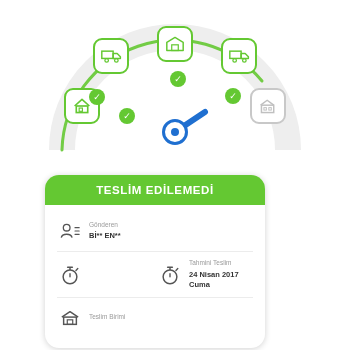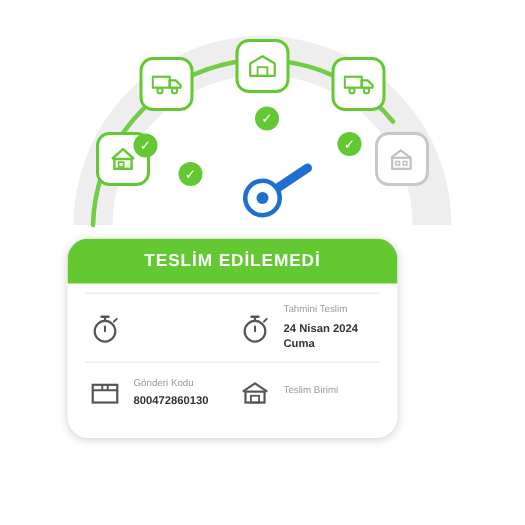--- a/index.html
+++ b/index.html
@@ -47,21 +47,21 @@
   }
   .hub:after{
     content:"";position:absolute;left:50%;top:50%;
     width:8px;height:8px;border-radius:50%;
     background:#1f6fd0;transform:translate(-50%,-50%);
   }
 
   
   .card{
     position:absolute;
-    left:45px;top:159px;
+    left:45px;top:175px;
     width:220px;
     border-radius:14px;
     background:#ffffff;
     box-shadow:0 1px 6px rgba(0,0,0,.18);
     overflow:hidden;
   }
   .card-header{
     background:#64c832;
     color:#ffffff;
     text-align:center;
@@ -186,20 +186,33 @@
       </div>
 
     <div class="hub"></div>
   </div>
 
   <div class="card">
     <div class="card-header">TESLİM EDİLEMEDİ</div>
     <div class="card-body">
 
       <div class="row">
+        <div class="cell">
+          <span class="ico">
+            <svg width="22" height="20" viewBox="0 0 26 24">
+                <circle cx="9" cy="8" r="4" fill="none" stroke="#555" stroke-width="1.6"></circle>
+                <path d="M2.5 20 C3.5 14.5 14.5 14.5 15.5 20" fill="none" stroke="#555" stroke-width="1.6"></path>
+                <path d="M19 8 H24 M19 12 H24 M19 16 H24" stroke="#555" stroke-width="1.4" stroke-linecap="round"></path>
+              </svg>
+          </span>
+          <span class="txt">
+            <span class="lbl" style="display:block">Gönderen</span>
+            <span class="val" style="display:block">Bİ** EN**</span>
+          </span>
+        </div>
       </div>
 
       <div class="divider"></div>
 
       <div class="row">
         <div class="cell">
           <span class="ico">
             <svg width="22" height="22" viewBox="0 0 24 24">
                 <circle cx="12" cy="14" r="7.5" fill="none" stroke="#555" stroke-width="1.6"></circle>
                 <path d="M9.5 3.5 H14.5" stroke="#555" stroke-width="1.8" stroke-linecap="round"></path>
@@ -214,42 +227,29 @@
             <svg width="22" height="22" viewBox="0 0 24 24">
                 <circle cx="12" cy="14" r="7.5" fill="none" stroke="#555" stroke-width="1.6"></circle>
                 <path d="M9.5 3.5 H14.5" stroke="#555" stroke-width="1.8" stroke-linecap="round"></path>
                 <path d="M12 3.5 V6.5" stroke="#555" stroke-width="1.6"></path>
                 <path d="M18.5 7 L20.5 5" stroke="#555" stroke-width="1.5" stroke-linecap="round"></path>
                 <path d="M12 14 V10.5" stroke="#555" stroke-width="1.5" stroke-linecap="round"></path>
               </svg>
           </span>
           <span class="txt">
             <span class="lbl" style="display:block">Tahmini Teslim</span>
-            <span class="val" style="display:block">24 Nisan 2024
+            <span class="val" style="display:block">24 Nisan 2017
 Cuma</span>
           </span>
         </div>
       </div>
 
       <div class="divider"></div>
 
       <div class="row">
-        <div class="cell">
-          <span class="ico">
-            <svg width="22" height="20" viewBox="0 0 24 22">
-                <rect x="3" y="5" width="18" height="13" fill="none" stroke="#555" stroke-width="1.6"></rect>
-                <path d="M3 9 H21" stroke="#555" stroke-width="1.4"></path>
-                <path d="M10 5 V9 M14 5 V9" stroke="#555" stroke-width="1.4"></path>
-              </svg>
-          </span>
-          <span class="txt">
-            <span class="lbl" style="display:block">Gönderi Kodu</span>
-            <span class="val" style="display:block">800472860130</span>
-          </span>
-        </div>
         <div class="cell">
           <span class="ico">
             <svg width="22" height="20" viewBox="0 0 24 22">
                 <path d="M3 10 L12 4 L21 10" fill="none" stroke="#555" stroke-width="1.6" stroke-linejoin="round"></path>
                 <rect x="5" y="10" width="14" height="8" fill="none" stroke="#555" stroke-width="1.6"></rect>
                 <rect x="9" y="13" width="6" height="5" fill="none" stroke="#555" stroke-width="1.3"></rect>
               </svg>
           </span>
           <span class="txt">
             <span class="lbl" style="display:block">Teslim Birimi</span>

